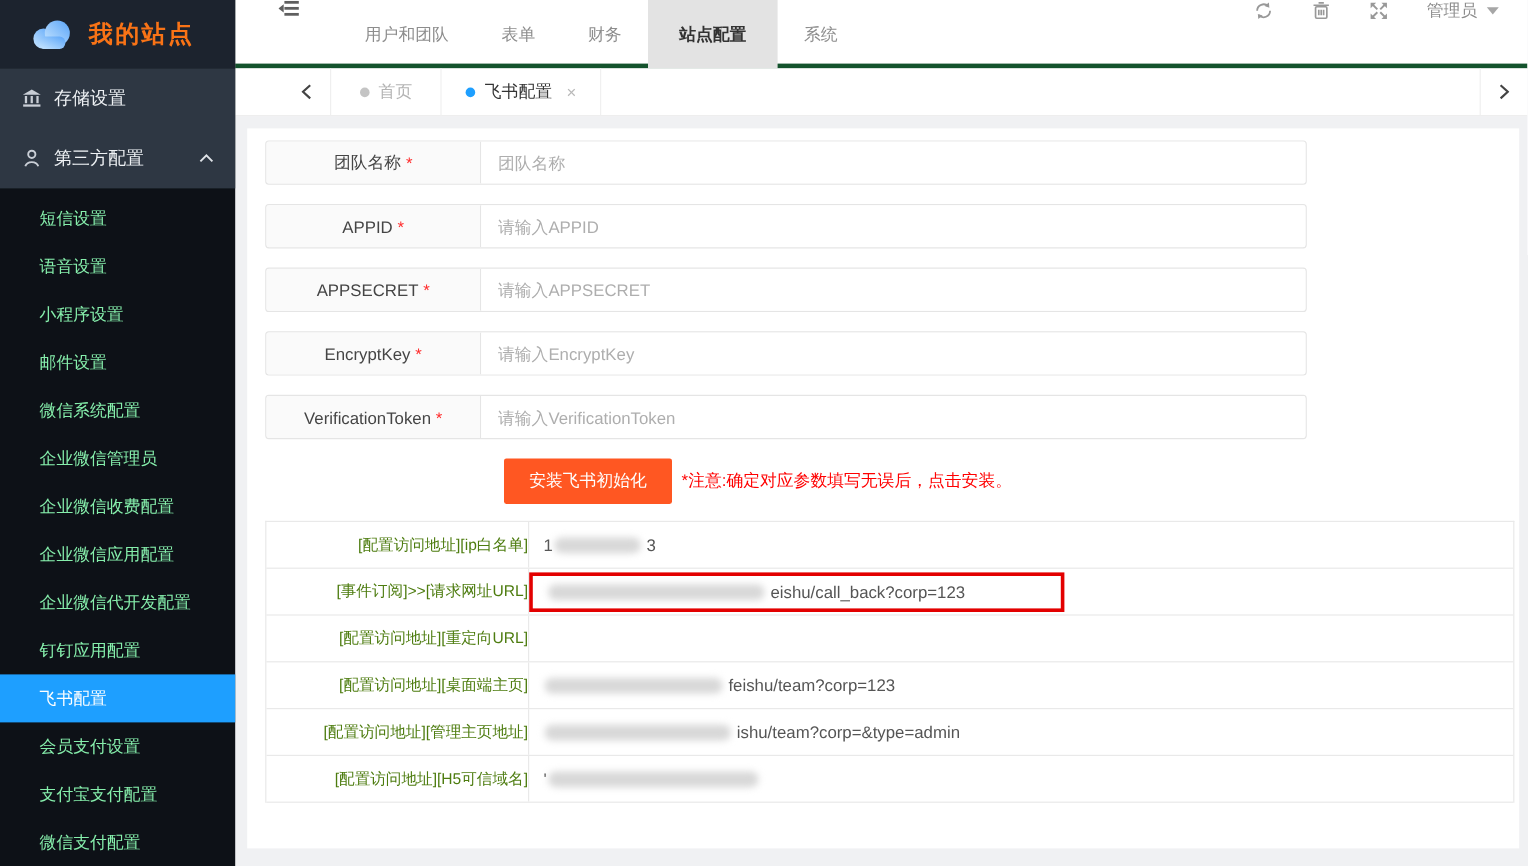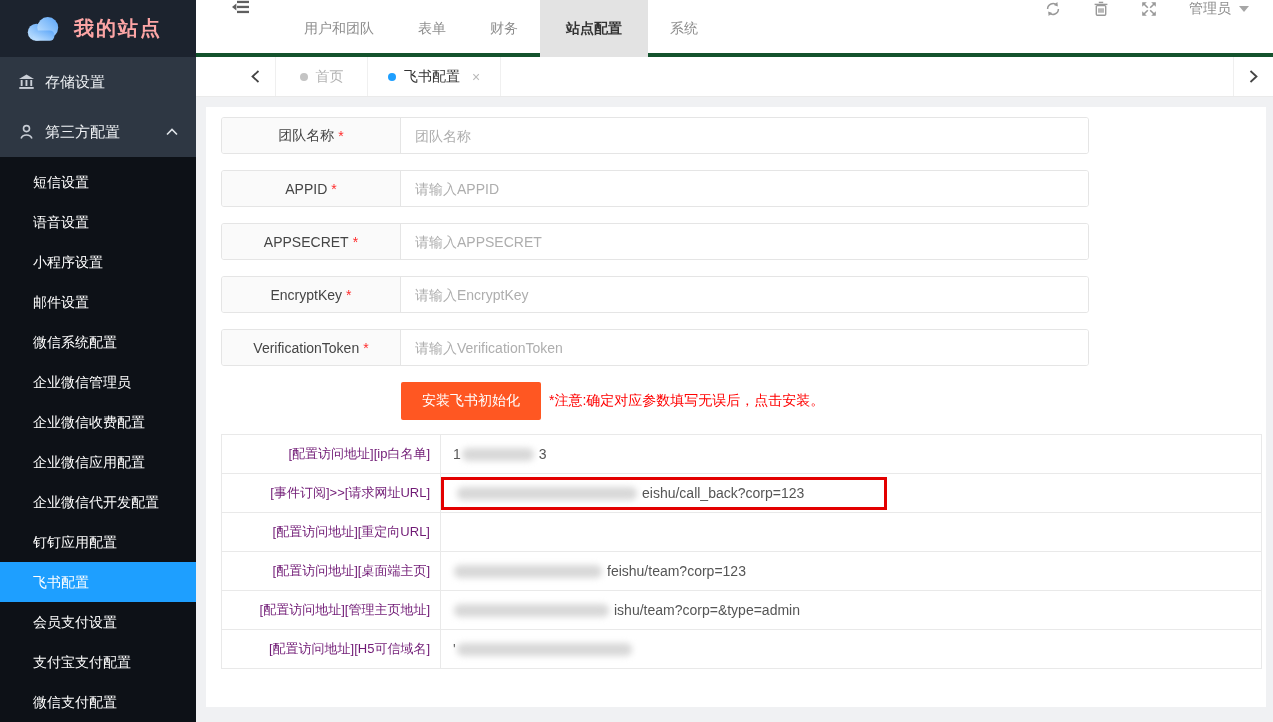--- a/index.html
+++ b/index.html
@@ -4,28 +4,28 @@
 <style>
   html,body{margin:0;padding:0;background:#fff;}
   *{box-sizing:border-box;}
   .app{position:relative;width:1273px;height:722px;overflow:hidden;
        font-family:"Liberation Sans","DejaVu Sans",sans-serif;background:#f0f1f3;}
 
   
   .sidebar{position:absolute;left:0;top:0;width:196px;height:722px;background:#0d1117;z-index:3;}
   .logo{height:57px;background:#1c232e;display:flex;align-items:center;padding-left:24px;}
   .logo svg{margin-right:12px;}
-  .logo-title{color:#fca5a5;font-size:20px;font-weight:bold;letter-spacing:2px;}
+  .logo-title{color:#f97316;font-size:20px;font-weight:bold;letter-spacing:2px;}
   .parent-menu{background:#2e3743;}
   .parent-item{height:50px;display:flex;align-items:center;padding:0 18px 0 18px;
                color:#eef1f4;font-size:15px;cursor:pointer;}
   .parent-item .p-icon{width:17px;display:flex;margin-right:10px;}
   .parent-item .chev{margin-left:auto;display:flex;}
   .submenu{padding-top:5px;}
-  .sub-item{height:40px;line-height:40px;padding-left:33px;color:#ffffff;font-size:14px;cursor:pointer;}
+  .sub-item{height:40px;line-height:40px;padding-left:33px;color:#86efac;font-size:14px;cursor:pointer;}
   .sub-item.active{background:#1e9fff;color:#fff;}
 
   
   .header{position:absolute;left:196px;top:0;right:0;height:57px;background:#fff;
           display:flex;align-items:flex-start;border-bottom:4px solid #14532d;z-index:2;}
   .collapse{margin-left:36px;display:flex;cursor:pointer;}
   .nav-item{font-size:14px;color:#8d8d8d;padding:0 22px;height:57px;display:flex;align-items:center;cursor:pointer;}
   .nav-item.first{margin-left:32px;}
   .nav-item.active{background:#e3e3e3;color:#333;font-weight:bold;padding:0 26px;}
   .header-right{margin-left:auto;display:flex;align-items:center;margin-right:24px;}
@@ -56,26 +56,26 @@
             margin-bottom:16px;overflow:hidden;background:#fff;}
   .form-label{width:179px;background:#fafafa;border-right:1px solid #e5e5e5;display:flex;
               align-items:center;justify-content:center;font-size:14px;color:#454545;}
   .req{color:#ff2b2b;margin-left:4px;font-size:14px;}
   .form-input{flex:1;border:none;outline:none;padding:0 14px;font-size:14px;color:#333;
               font-family:inherit;background:#fff;}
   .form-input::placeholder{color:#aeaeae;opacity:1;}
 
   .action-row{display:flex;align-items:center;margin:15px 0 14px 180px;}
   .install-btn{background:#ff5722;color:#fff;border:none;height:38px;padding:0 21px;font-size:14px;
-               border-radius:2px;cursor:pointer;font-family:inherit;}
+               border-radius:2px;cursor:pointer;font-family:inherit;margin-left:19px;}
   .note{color:#ff0000;font-size:14px;margin-left:8px;}
 
   .config-table{width:1041px;border:1px solid #e9e9e9;border-bottom:none;}
   .trow{display:flex;align-items:stretch;height:39px;border-bottom:1px solid #e9e9e9;}
-  .tlabel{width:219px;padding-right:10px;font-size:13px;color:#701a75;border-right:1px solid #e9e9e9;
+  .tlabel{width:219px;font-size:13px;color:#4d7c0f;border-right:1px solid #e9e9e9;
           display:flex;align-items:center;justify-content:flex-end;}
   .tvalue{flex:1;display:flex;align-items:center;padding-left:12px;font-size:14px;color:#555;}
   .trow.highlight .tvalue{padding-left:0;}
   .value-box{display:flex;align-items:center;border:3px solid #e30000;height:33px;width:446px;
              padding-left:12px;}
   .mask{display:inline-block;height:13px;border-radius:6px;background:#d8d8d8;filter:blur(3px);
         margin:0 5px 0 1px;flex:none;}
   .mw72{width:72px;}  .mw180{width:180px;} .mw158{width:158px;} .mw148{width:148px;}
   .mw150{width:150px;} .mw155{width:155px;} .mw175{width:175px;}
   .vtext{white-space:nowrap;}

